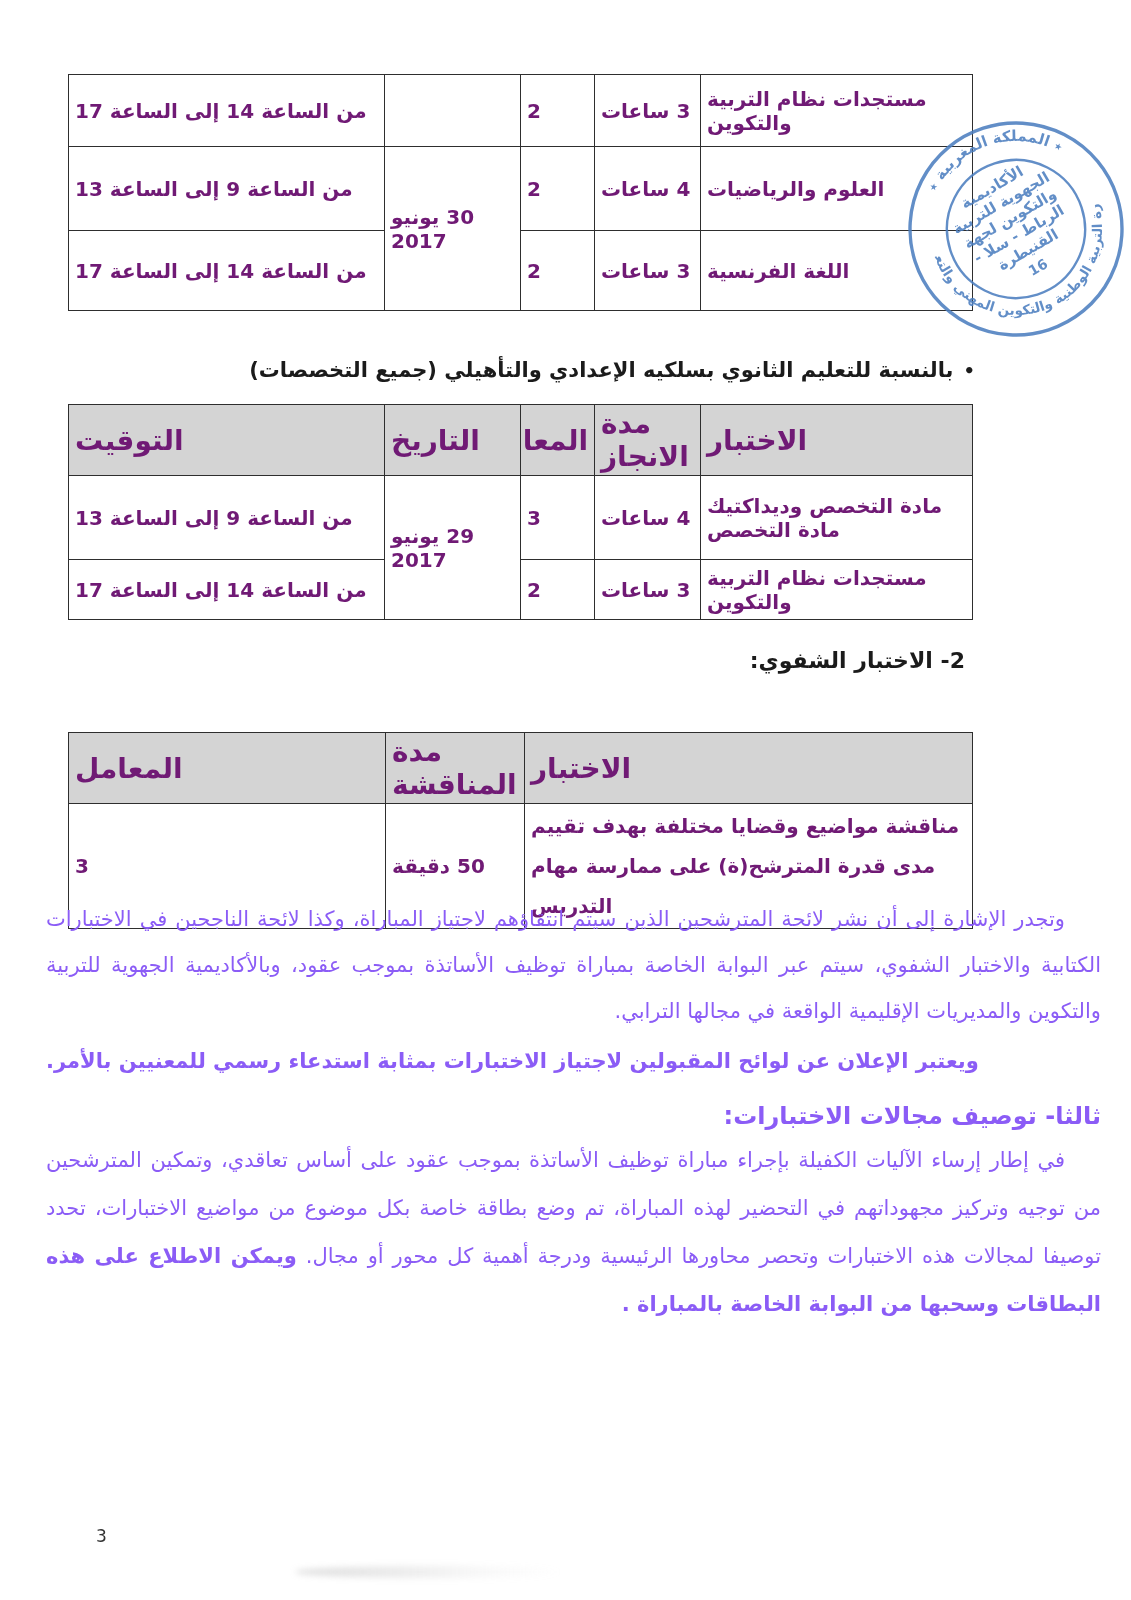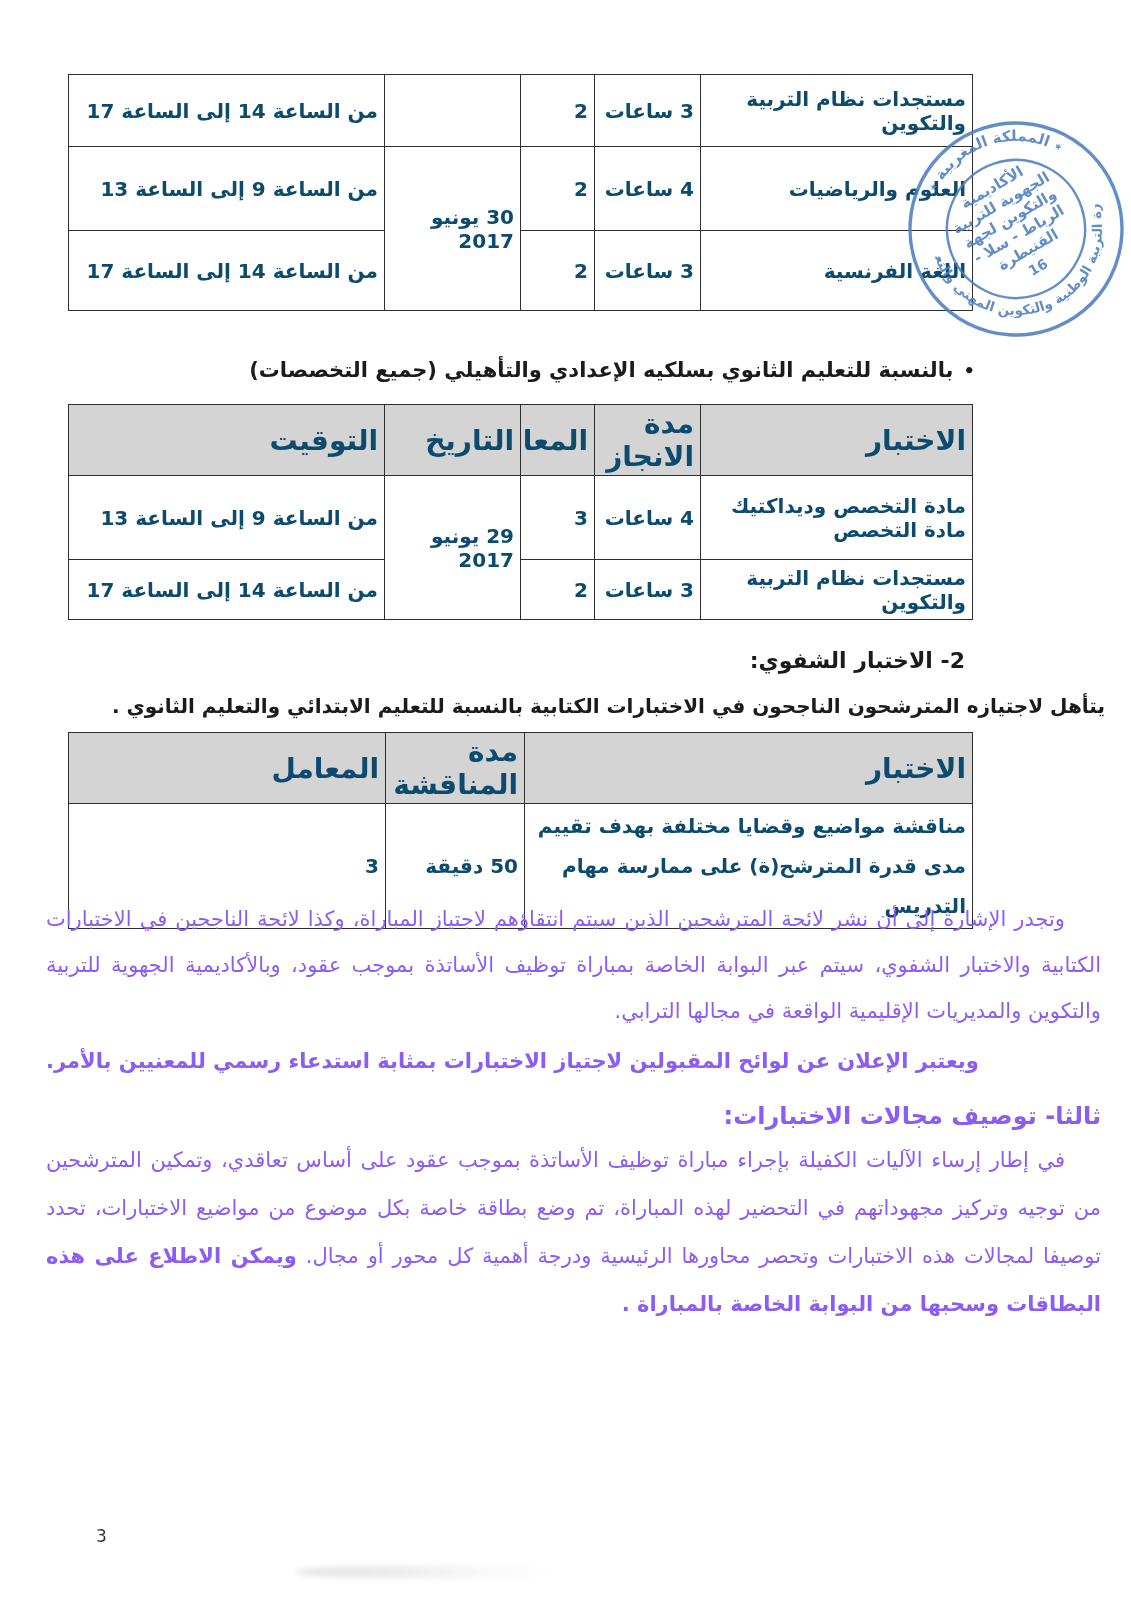--- a/index.html
+++ b/index.html
@@ -10,22 +10,22 @@
     direction:rtl; color:#1b1b1b;
   }
 
   
   table.doc-table {
     position:absolute; border-collapse:collapse; table-layout:fixed;
     direction:rtl; background:#fff;
   }
   table.doc-table td, table.doc-table th {
     border:1.8px solid #2e2e2e;
-    text-align:right; vertical-align:middle;
-    font-size:20px; font-weight:bold; color:#0c4a6e;
+    text-align:left; vertical-align:middle;
+    font-size:20px; font-weight:bold; color:#701a75;
     padding:2px 6px; overflow:hidden;
   }
   table.doc-table th {
     background:#d4d4d4; font-size:28px; font-weight:bold;
   }
   td.num { font-weight:normal; font-size:19px; }
   td.exam-left { text-align:right; padding:4px 16px; line-height:40px; }
 
   #table1 { left:68px; top:74px;  width:904px; }
   #table2 { left:68px; top:404px; width:904px; }
@@ -156,21 +156,20 @@
     <tr style="height:60px">
       <td>مستجدات نظام التربية والتكوين</td>
       <td>3 ساعات</td>
       <td class="num">2</td>
       <td>من الساعة 14 إلى الساعة 17</td>
     </tr>
   </tbody>
     </table>
 
   <div class="abs s2-title">2- الاختبار الشفوي:</div>
-  <div class="abs s2-body">يتأهل لاجتيازه المترشحون الناجحون في الاختبارات الكتابية بالنسبة للتعليم الابتدائي والتعليم الثانوي .</div>
 
   <table id="table3" class="doc-table">
     <colgroup>
       <col style="width:448px">
         <col style="width:139px">
         <col style="width:317px">
     </colgroup>
     <tbody>
         <tr style="height:46px">
       <th>الاختبار</th>

